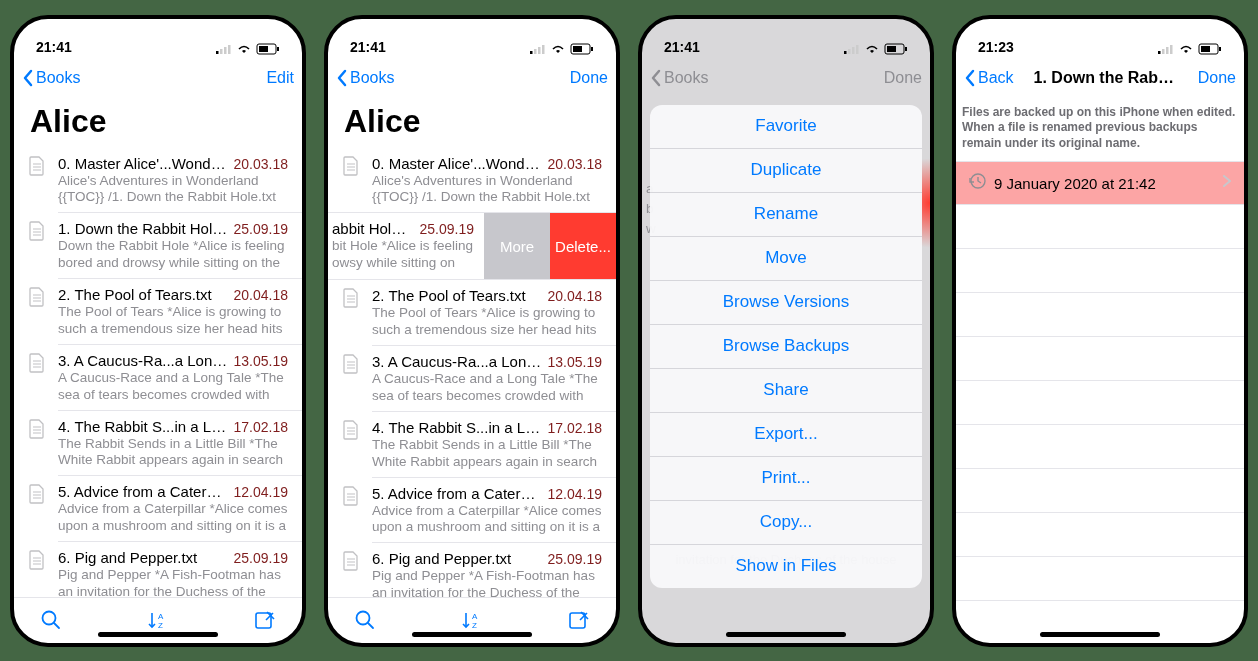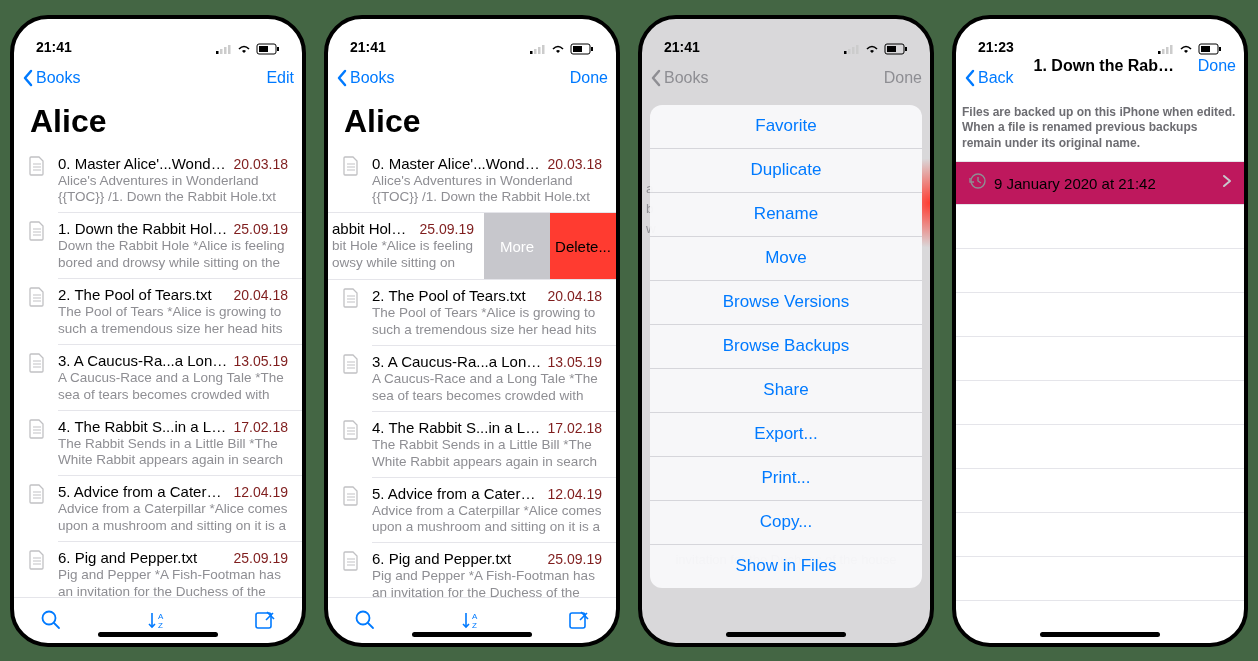--- a/index.html
+++ b/index.html
@@ -71,21 +71,21 @@
   .row-date { font-size: 14px; color:#7f1d1d; flex:0 0 auto;}
   .row-preview { font-size: 13.5px; color:#8e8e93; line-height:1.25; max-height:2.5em; overflow:hidden; padding-top:1px;}
   .sep { height:1px; background:#e5e5ea; margin-left:44px; }
 
   
   .swipe-wrap { display:flex; align-items:stretch; height:66px; }
   .swipe-body { flex:1; background:#fff; padding:7px 10px 7px 0; overflow:hidden;}
   .swipe-body .row-title-line { padding-left:0; }
   .swipe-body .row-title { font-size:15px;}
   .swipe-more { width:66px; background:#c7c7cc; color:#fff; display:flex; align-items:center; justify-content:center; font-size:15px;}
-  .swipe-del  { width:66px; background:#ff3b30; color:#000000; display:flex; align-items:center; justify-content:center; font-size:15px;}
+  .swipe-del  { width:66px; background:#ff3b30; color:#ffffff; display:flex; align-items:center; justify-content:center; font-size:15px;}
 
   
   .toolbar {
     height: 46px;
     display:flex;
     align-items:center;
     justify-content:space-between;
     padding: 0 26px;
     border-top:1px solid #e5e5ea;
   }
@@ -123,30 +123,30 @@
   .sheet-cancel {
     margin-top:8px;
     background:#fff;
     border-radius:12px;
     height:50px; display:flex; align-items:center; justify-content:center;
     font-size:18px; font-weight:600; color:#007aff;
   }
 
   
   .p4-nav {
-    height:42px; display:flex; padding:0 8px; font-size:16px; gap:16px;
+    height:42px; display:flex; align-items:center; padding:0 8px; font-size:16px; gap:16px;
   }
   .p4-title { font-size:16px; font-weight:600; color:#000; white-space:nowrap; overflow:hidden; text-overflow:ellipsis;}
   .p4-caption {
     font-size:12px; color:#6d6d72; padding:6px 6px 10px; line-height:1.3;font-weight:bold;
   }
   .p4-row {
     display:flex; align-items:center; padding:10px 12px;
     border-top:1px solid #e5e5ea; border-bottom:1px solid #e5e5ea;
-    background:#be185d;
+    background:#fca5a5;
   }
   .p4-row .hist-icon { color:#8e8e93; padding-right:8px;}
   .p4-row .label { flex:1; font-size:15px;}
   .p4-row .disclosure { color:#c7c7cc; }
   .p4-lines { padding-top:0;}
   .p4-line { height:44px; border-bottom:1px solid #e5e5ea; }
 </style>
 </head>
 <body>
 

